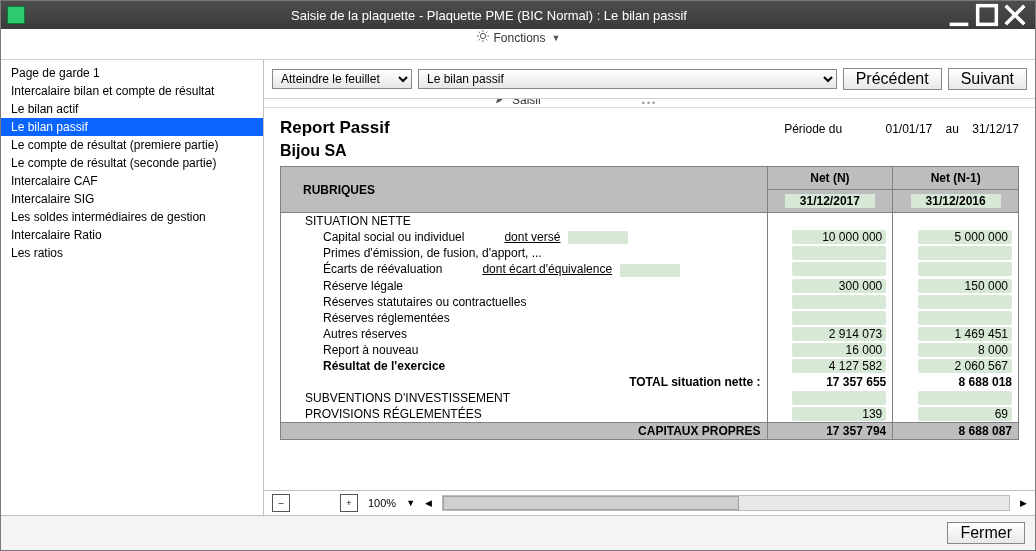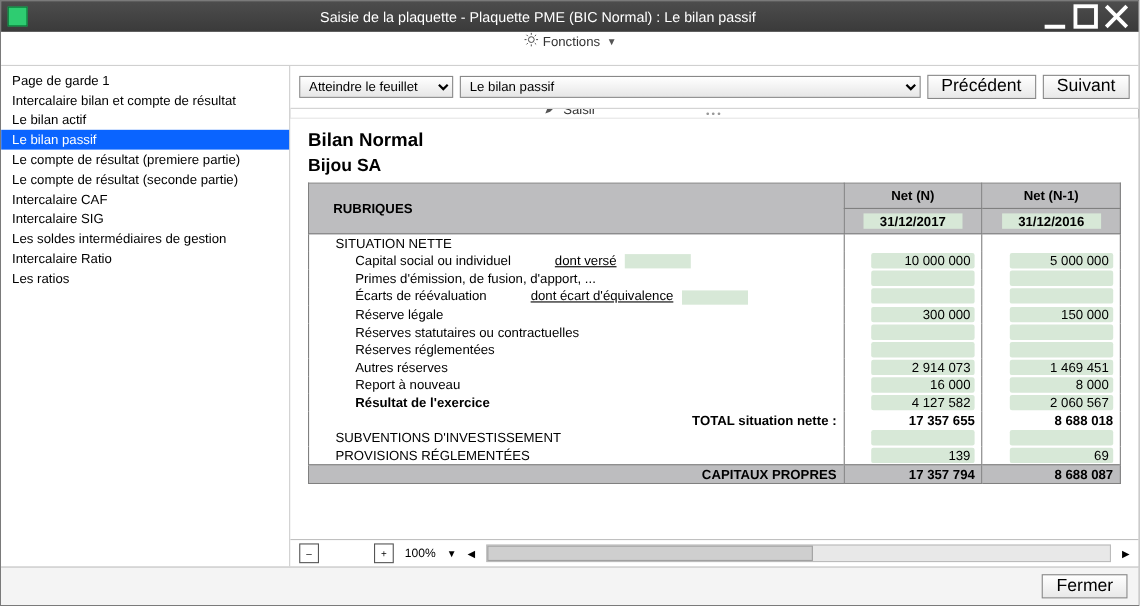--- a/index.html
+++ b/index.html
@@ -145,21 +145,27 @@
           <option>Le bilan passif</option>
         </select>
         <button class="btn">Précédent</button>
         <button class="btn">Suivant</button>
       </div>
       <div class="grip">•••</div>
 
       <div class="doc">
         <div class="doc-inner">
           <div class="hdr-row">
-            <h2>Bilan Normal</h2>
+            <h2>Report Passif</h2>
+            <div class="period">
+              <span>Période du</span>
+              <span style="margin-left:40px">01/01/17</span>
+              <span>au</span>
+              <span>31/12/17</span>
+            </div>
           </div>
           <div class="company">Bijou SA</div>
 
           <table class="rep">
             <thead>
               <tr>
                 <th class="rub" rowspan="2" style="padding-left:22px;">RUBRIQUES</th>
                 <th class="col">Net (N)</th>
                 <th class="col">Net (N-1)</th>
               </tr>

